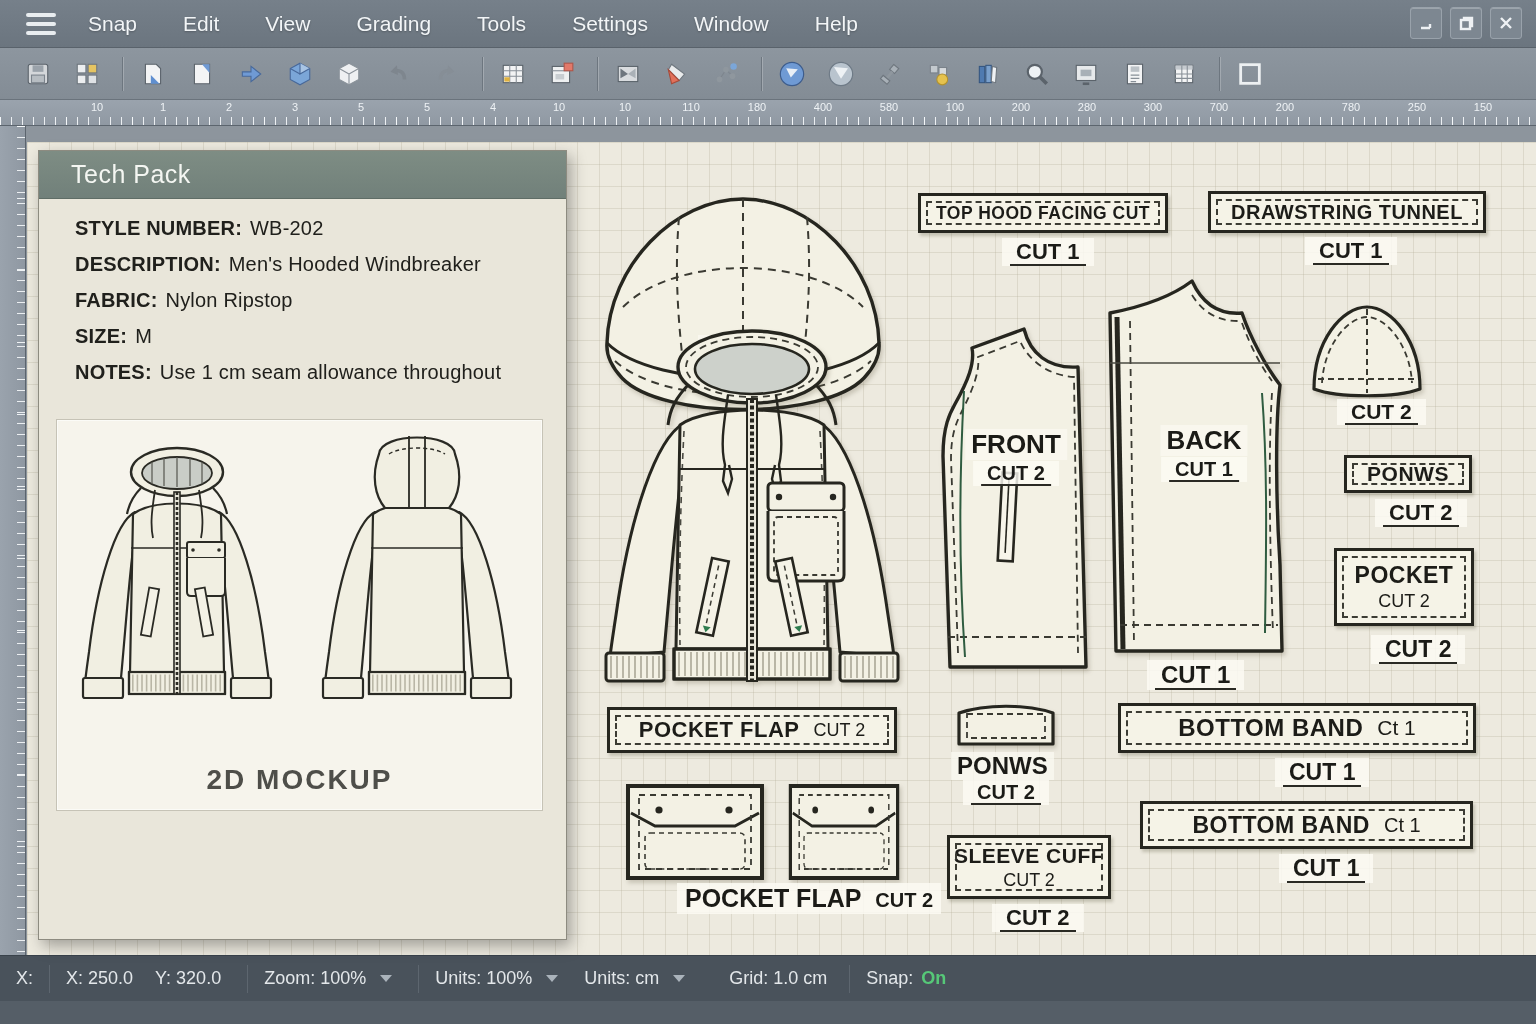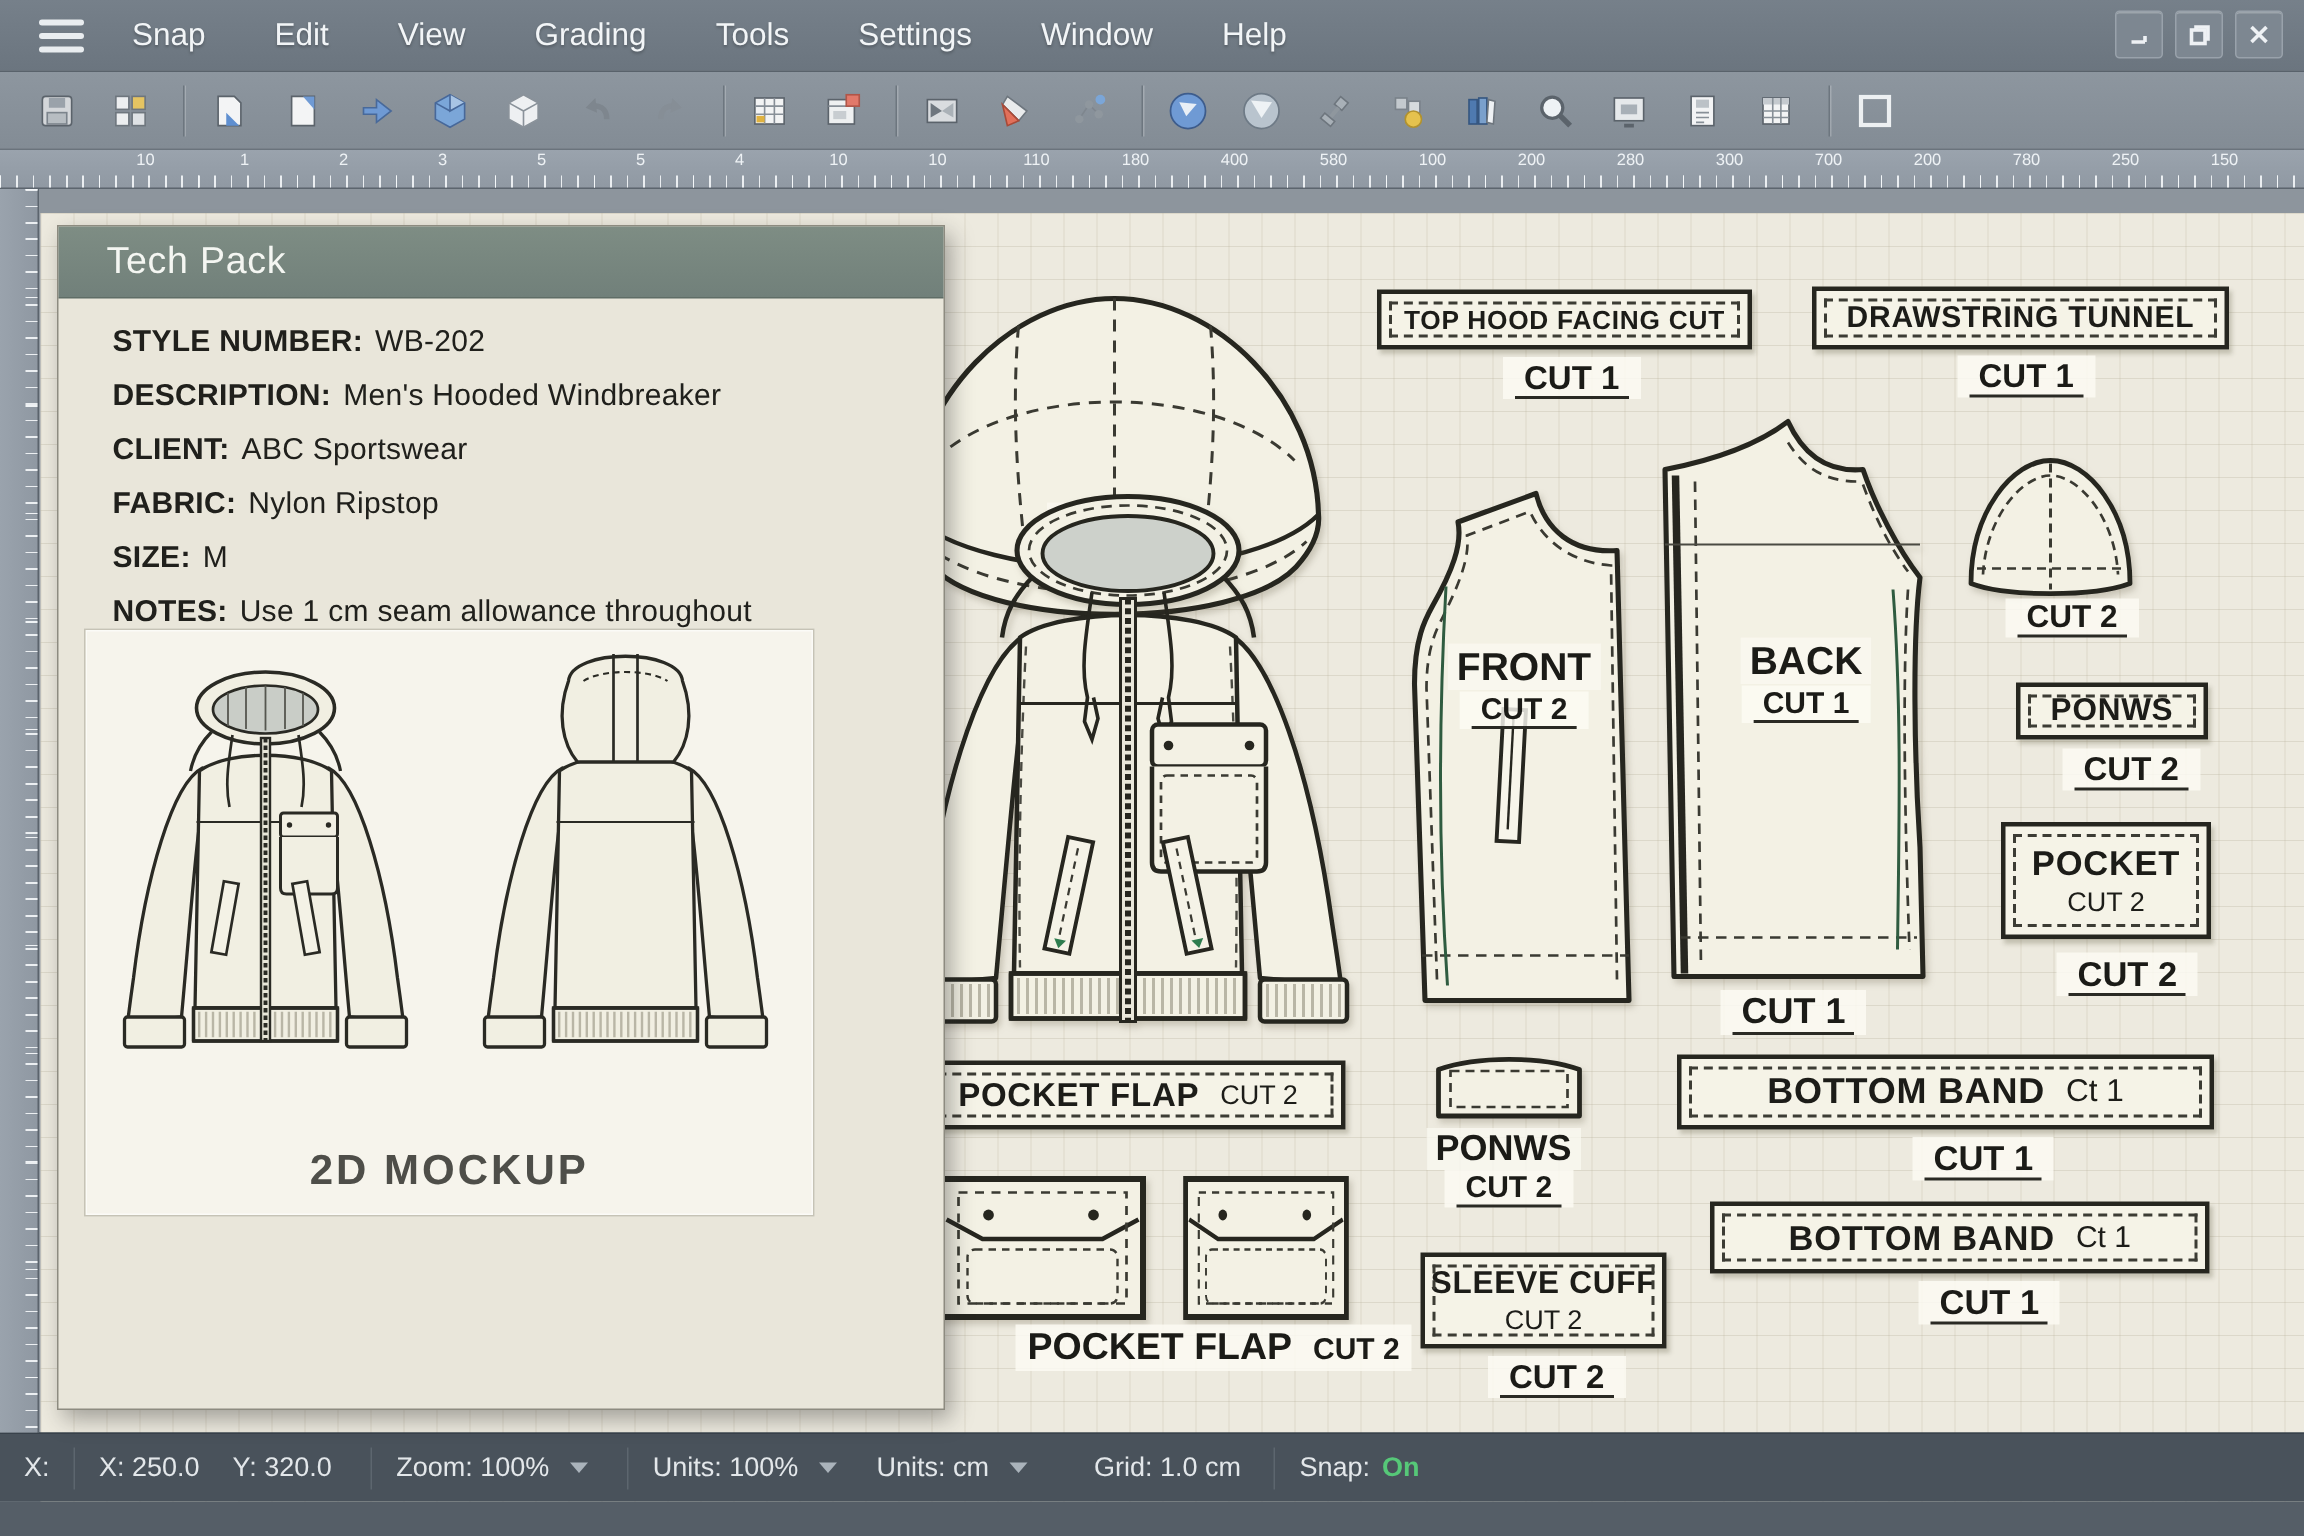--- a/index.html
+++ b/index.html
@@ -66,21 +66,21 @@
   .labelbox .smcut { color:#1c1c18; }
   .labelcol { flex-direction:column; gap:2px; }
   .cutcap { position:absolute; color:#1b1b17; font-weight:bold; text-align:center;
     background:rgba(252,251,244,.82); padding:0 8px; line-height:1.25; white-space:nowrap; }
   .cutcap u { text-decoration:none; border-bottom:2.5px solid #2a2a24; padding:0 6px; }
   .pname { position:absolute; text-align:center; color:#1b1b17; white-space:nowrap;
     background:rgba(250,249,241,.78); padding:0 6px; }
   .bold { font-weight:bold; }
 
   
-  .panel { position:absolute; left:38px; top:150px; width:592px; height:790px;
+  .panel { position:absolute; left:38px; top:150px; width:529px; height:790px;
     background:#e9e6da; border:1px solid #8d8b80; box-shadow:4px 6px 14px rgba(40,40,40,.38); z-index:5; }
   .panel-header { height:48px; background:linear-gradient(#7e8d84,#71807a);
     display:flex; align-items:center; padding-left:32px; border-bottom:1px solid #5f6d66; }
   .panel-title { color:#f4f6f2; font-size:25px; letter-spacing:.5px; }
   .panel-fields { padding:18px 0 0 36px; }
   .frow { font-size:20px; color:#20201c; margin-bottom:13px; letter-spacing:.2px; }
   .frow .lbl { font-weight:bold; margin-right:8px; }
   .mockup-card { position:absolute; left:17px; top:268px; width:487px; height:392px;
     background:#f6f4ec; border:1px solid #c6c3b6; box-shadow:inset 0 0 0 1px rgba(255,255,255,.6); }
   .mockup-caption { position:absolute; left:0; bottom:14px; width:100%; text-align:center;
@@ -541,23 +541,20 @@
       <span class="panel-title">Tech Pack</span>
     </div>
     <div class="panel-fields">
         <div class="frow">
         <span class="lbl">STYLE NUMBER:</span><span class="val">WB-202</span>
       </div>
         <div class="frow">
         <span class="lbl">DESCRIPTION:</span><span class="val">Men's Hooded Windbreaker</span>
       </div>
         <div class="frow">
-        <span class="lbl">CLIENT:</span><span class="val">ABC Sportswear</span>
-      </div>
-        <div class="frow">
         <span class="lbl">FABRIC:</span><span class="val">Nylon Ripstop</span>
       </div>
         <div class="frow">
         <span class="lbl">SIZE:</span><span class="val">M</span>
       </div>
         <div class="frow">
         <span class="lbl">NOTES:</span><span class="val">Use 1 cm seam allowance throughout</span>
       </div>
       </div>
     <div class="mockup-card">

